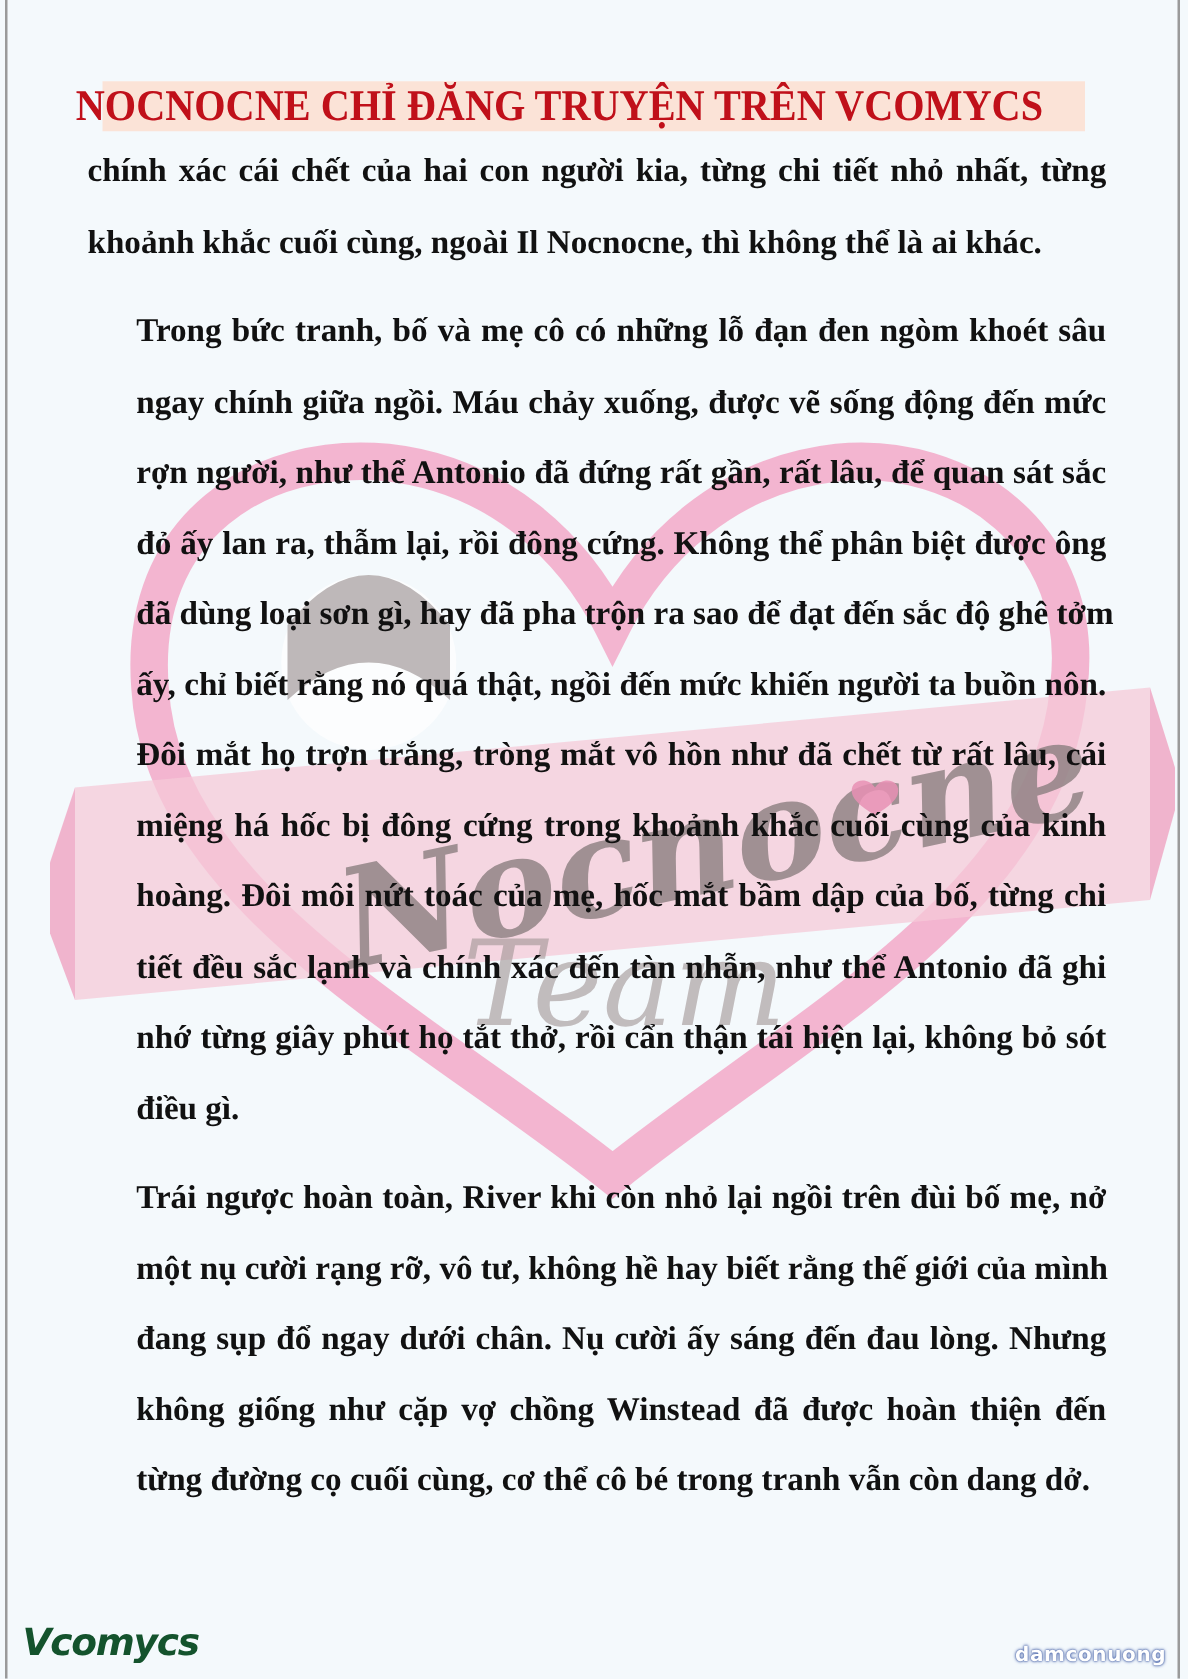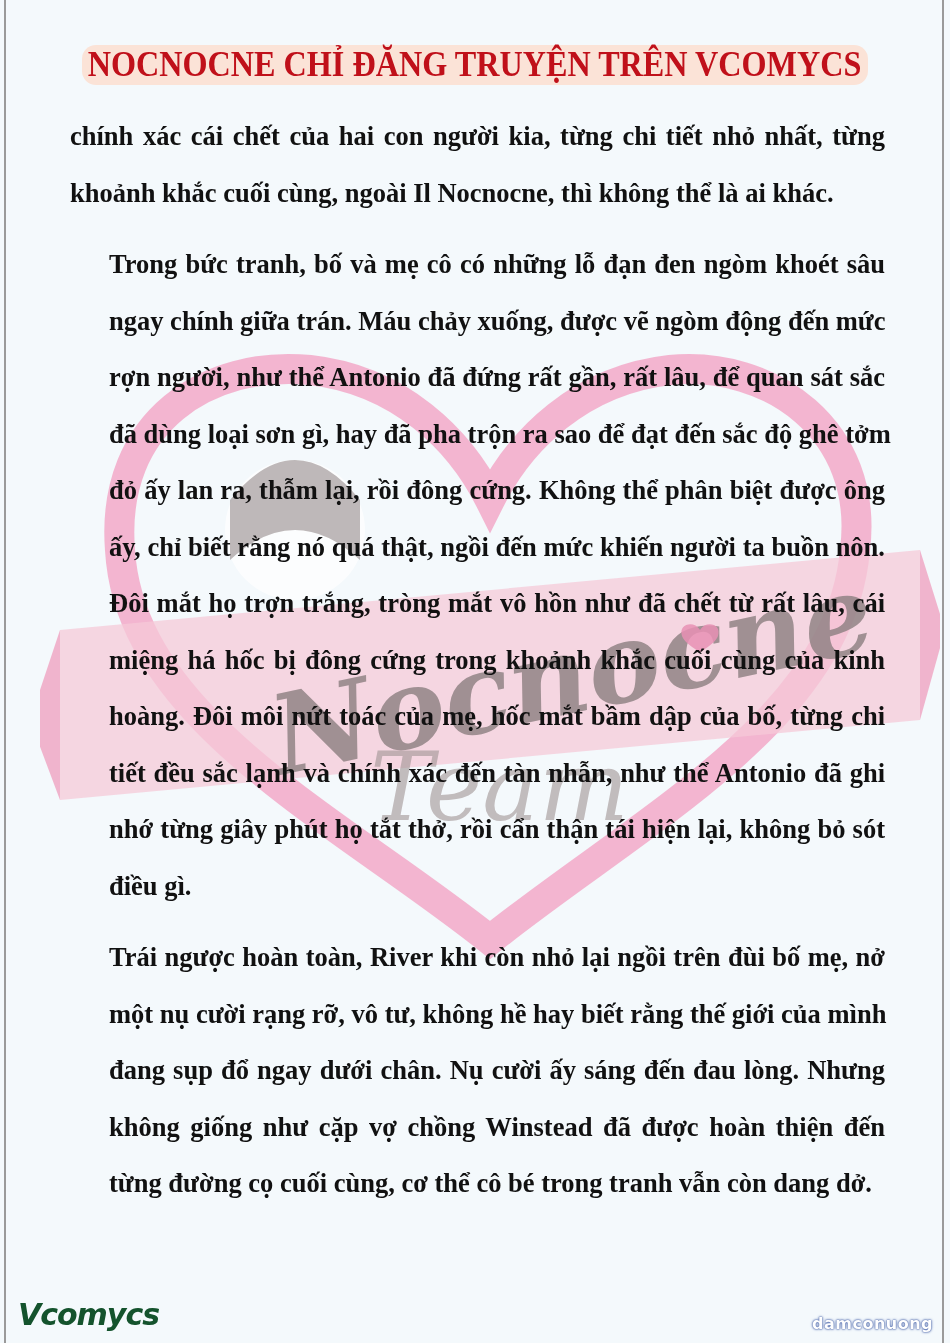--- a/index.html
+++ b/index.html
@@ -32,24 +32,24 @@
     .watermark {
       position: absolute;
       left: 40px; top: 300px;
       width: 900px; height: 660px;
       pointer-events: none;
     }
     .watermark svg { width: 100%; height: 100%; }
 
     .banner {
       position: absolute;
-      left: 82px; top: 45px;
+      left: 82px; top: 65px;
       width: 786px; height: 40px;
       background: #fbe3d7;
-      display: flex; align-items: center; justify-content: center; border-radius: 14px;
+      display: flex; align-items: center; justify-content: flex-end;
     }
     .banner-text {
       color: #c0101a;
       font-family: "Liberation Serif", "DejaVu Serif", serif;
       font-weight: bold;
       font-size: 35px;
       letter-spacing: 0px;
       transform: scaleX(0.92);
       white-space: nowrap;
       line-height: 40px;
@@ -128,24 +128,24 @@
     <span class="banner-text">NOCNOCNE CHỈ ĐĂNG TRUYỆN TRÊN VCOMYCS</span>
   </div>
 
   <div class="content">
     <p class="para">
       <span class="line">chính xác cái chết của hai con người kia, từng chi tiết nhỏ nhất, từng</span>
       <span class="line last">khoảnh khắc cuối cùng, ngoài Il Nocnocne, thì không thể là ai khác.</span>
     </p>
     <p class="para">
       <span class="line">Trong bức tranh, bố và mẹ cô có những lỗ đạn đen ngòm khoét sâu</span>
-      <span class="line">ngay chính giữa trán. Máu chảy xuống, được vẽ ngòm động đến mức</span>
+      <span class="line">ngay chính giữa ngồi. Máu chảy xuống, được vẽ sống động đến mức</span>
       <span class="line">rợn người, như thể Antonio đã đứng rất gần, rất lâu, để quan sát sắc</span>
+      <span class="line">đỏ ấy lan ra, thẫm lại, rồi đông cứng. Không thể phân biệt được ông</span>
       <span class="line">đã dùng loại sơn gì, hay đã pha trộn ra sao để đạt đến sắc độ ghê tởm</span>
-      <span class="line">đỏ ấy lan ra, thẫm lại, rồi đông cứng. Không thể phân biệt được ông</span>
       <span class="line">ấy, chỉ biết rằng nó quá thật, ngồi đến mức khiến người ta buồn nôn.</span>
       <span class="line">Đôi mắt họ trợn trắng, tròng mắt vô hồn như đã chết từ rất lâu, cái</span>
       <span class="line">miệng há hốc bị đông cứng trong khoảnh khắc cuối cùng của kinh</span>
       <span class="line">hoàng. Đôi môi nứt toác của mẹ, hốc mắt bầm dập của bố, từng chi</span>
       <span class="line">tiết đều sắc lạnh và chính xác đến tàn nhẫn, như thể Antonio đã ghi</span>
       <span class="line">nhớ từng giây phút họ tắt thở, rồi cẩn thận tái hiện lại, không bỏ sót</span>
       <span class="line last">điều gì.</span>
     </p>
     <p class="para">
       <span class="line">Trái ngược hoàn toàn, River khi còn nhỏ lại ngồi trên đùi bố mẹ, nở</span>

